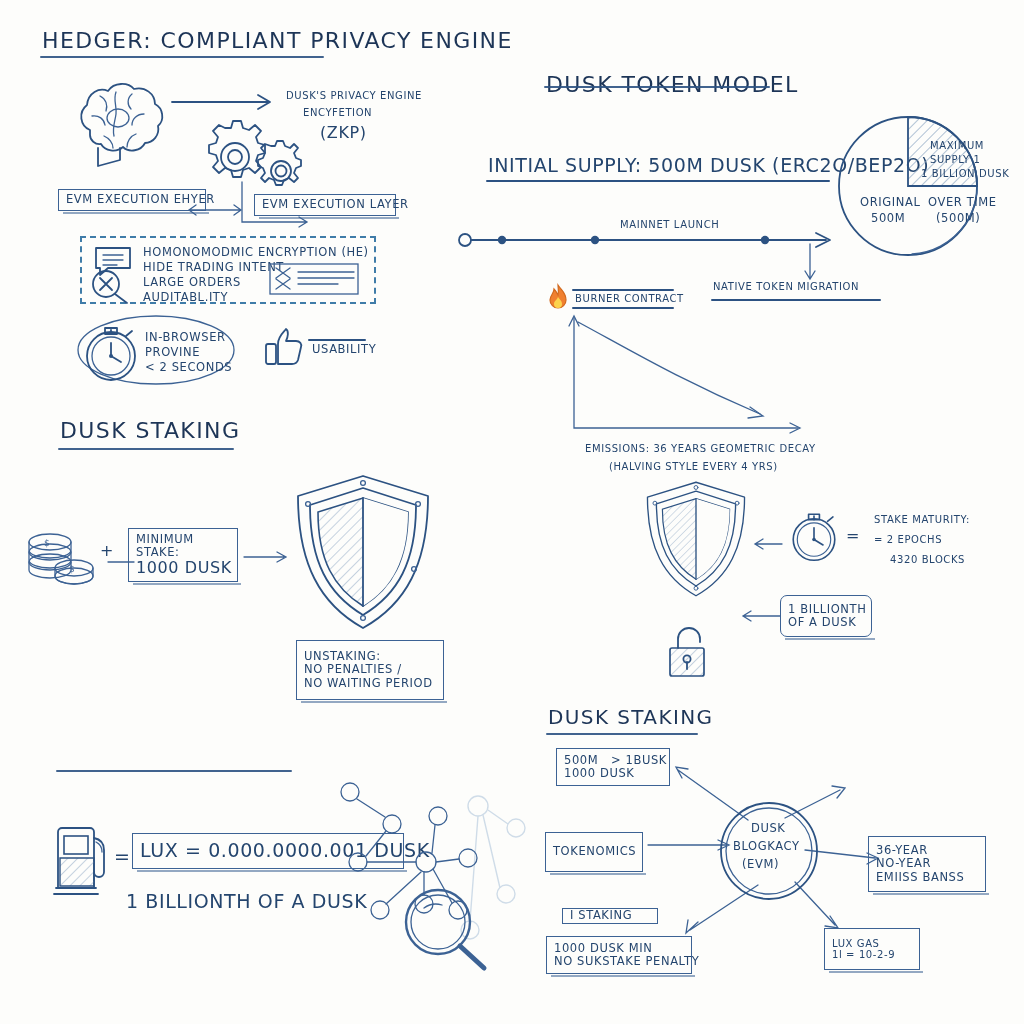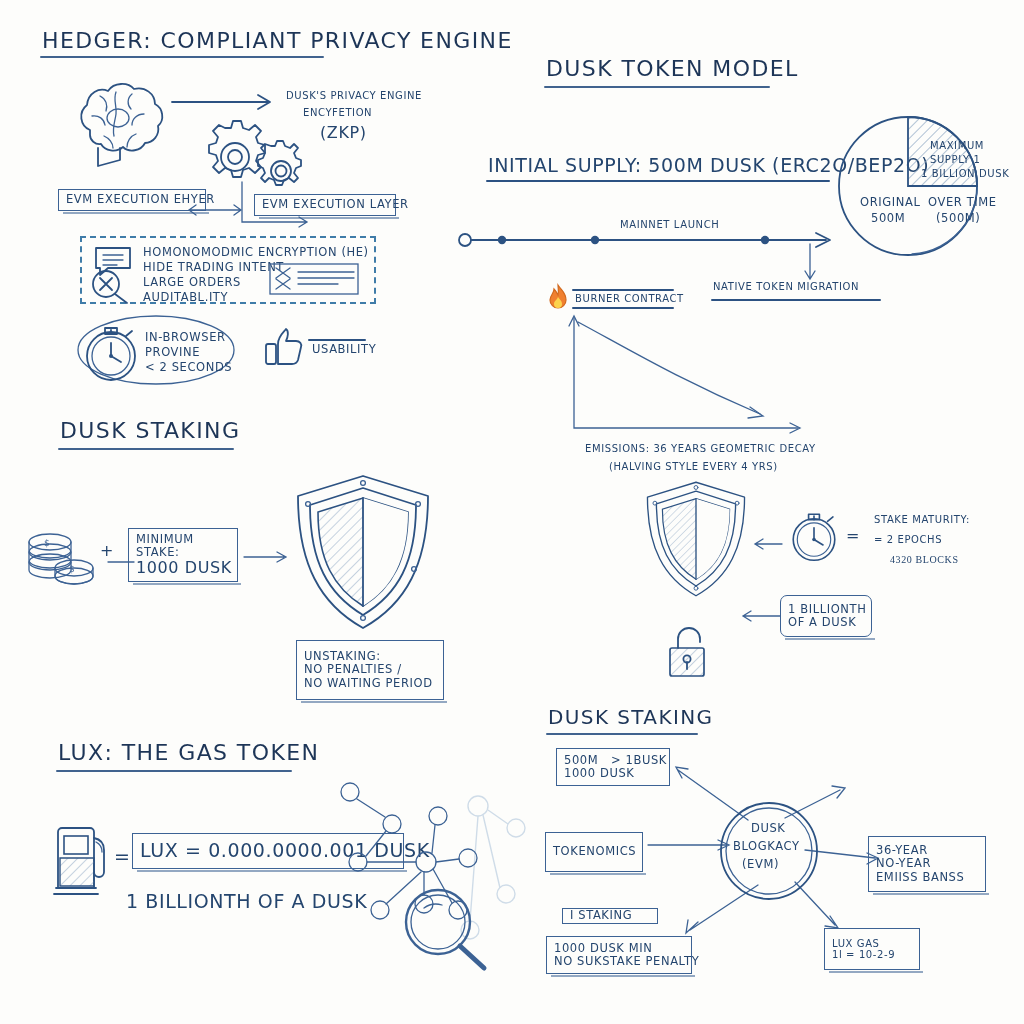--- a/index.html
+++ b/index.html
@@ -164,21 +164,21 @@
   <div class="abs tx lbl sm" style="left:145px;top:346px;">PROVINE</div>
   <div class="abs tx lbl sm" style="left:145px;top:361px;">&lt; 2 SECONDS</div>
 
   <svg class="abs" style="left:262px;top:326px;" width="46" height="46" viewBox="0 0 46 46">
     <path class="ink" d="M16 18 C16 10 22 6 24 3 c3 2 2 8 0 12 h10 c4 0 6 3 5 6 l-3 13 c-1 3 -3 4 -6 4 H16z"></path>
     <rect class="ink" x="4" y="18" width="10" height="20" rx="2" fill="#3f6d97"></rect>
   </svg>
   <div class="abs tx lbl sm" style="left:312px;top:343px;">USABILITY</div>
   <div class="underline" style="left:308px;top:339px;width:58px;height:1.6px;"></div>
 
-  <div class="abs tx panel-title" style="left:546px;top:56px;">DUSK TOKEN MODEL</div>
+  <div class="abs tx panel-title" style="left:546px;top:72px;">DUSK TOKEN MODEL</div>
   <div class="rule" style="left:544px;top:86px;width:226px;"></div>
 
   <div class="abs tx lbl xl" style="left:488px;top:155px;">INITIAL SUPPLY: 500M DUSK (ERC2O/BEP2O)</div>
   <div class="underline" style="left:486px;top:180px;width:344px;"></div>
 
   <svg class="abs" style="left:836px;top:112px;" width="150" height="150" viewBox="0 0 150 150">
     <defs>
       <pattern id="hatch" width="7" height="7" patternTransform="rotate(45)" patternUnits="userSpaceOnUse">
         <line x1="0" y1="0" x2="0" y2="7" stroke="#8fa9c4" stroke-width="1.4"></line>
       </pattern>
@@ -308,38 +308,37 @@
     <path class="ink" d="M25 10 h12 v6 h-12z"></path>
     <path class="ink" d="M31 16 v-4"></path>
     <path class="ink" d="M46 18 l6 -5"></path>
     <path class="ink" d="M31 38 L31 25 M31 38 L41 44"></path>
     <circle class="ink-fill" cx="31" cy="38" r="2"></circle>
   </svg>
   <div class="abs tx lbl lg" style="left:846px;top:527px;">=</div>
 
   <div class="abs tx lbl" style="left:874px;top:514px;">STAKE MATURITY:</div>
   <div class="abs tx lbl" style="left:874px;top:534px;">= 2 EPOCHS</div>
-  <div class="abs tx lbl" style="left:890px;top:554px;font-family:Liberation Serif, serif;">4320 BLOCKS</div>
+  <div class="abs tx lbl" style="left:890px;top:554px;">4320 BLOCKS</div>
 
   <div class="box shadow" style="left:780px;top:595px;width:92px;height:42px;border-radius:7px;">
     <div class="tx lbl sm">1 BILLIONTH</div>
     <div class="tx lbl sm">OF A DUSK</div>
   </div>
   <svg class="abs" style="left:738px;top:606px;" width="44" height="20" viewBox="0 0 44 20">
     <path class="ink-thin" d="M42 10 L6 10 M13 5 L5 10 L13 15"></path>
   </svg>
 
   <svg class="abs" style="left:664px;top:622px;" width="52" height="58" viewBox="0 0 52 58">
     <path class="ink" d="M14 26 v-9 a11 11 0 0 1 22 0 v3"></path>
     <rect x="6" y="26" width="34" height="28" rx="2" fill="url(#hatch2)" stroke="#2c5282" stroke-width="1.7"></rect>
     <circle class="ink" cx="23" cy="37" r="3.6"></circle>
     <path class="ink" d="M23 40 v7"></path>
   </svg>
 
-  <div class="abs tx panel-title" style="left:58px;top:740px;">LUX: THE GAS TOKEN</div>
   <div class="rule" style="left:56px;top:770px;width:236px;"></div>
 
   <svg class="abs" style="left:46px;top:820px;" width="66" height="78" viewBox="0 0 66 78">
     <path class="ink" d="M8 74 h44 M10 68 h40 M12 12 a4 4 0 0 1 4 -4 h28 a4 4 0 0 1 4 4 v56 h-36z"></path>
     <rect x="18" y="16" width="24" height="18" fill="#fdfdfb" stroke="#2c5282" stroke-width="1.6"></rect>
     <path d="M14 38 h34 v28 h-34z" fill="url(#hatch2)" stroke="#2c5282" stroke-width="1.4"></path>
     <path class="ink" d="M48 18 q10 2 10 12 v22 a5 5 0 0 1 -10 0"></path>
     <path class="ink-thin" d="M50 22 q6 3 6 10"></path>
   </svg>
   <div class="abs tx lbl xl" style="left:114px;top:846px;">=</div>

